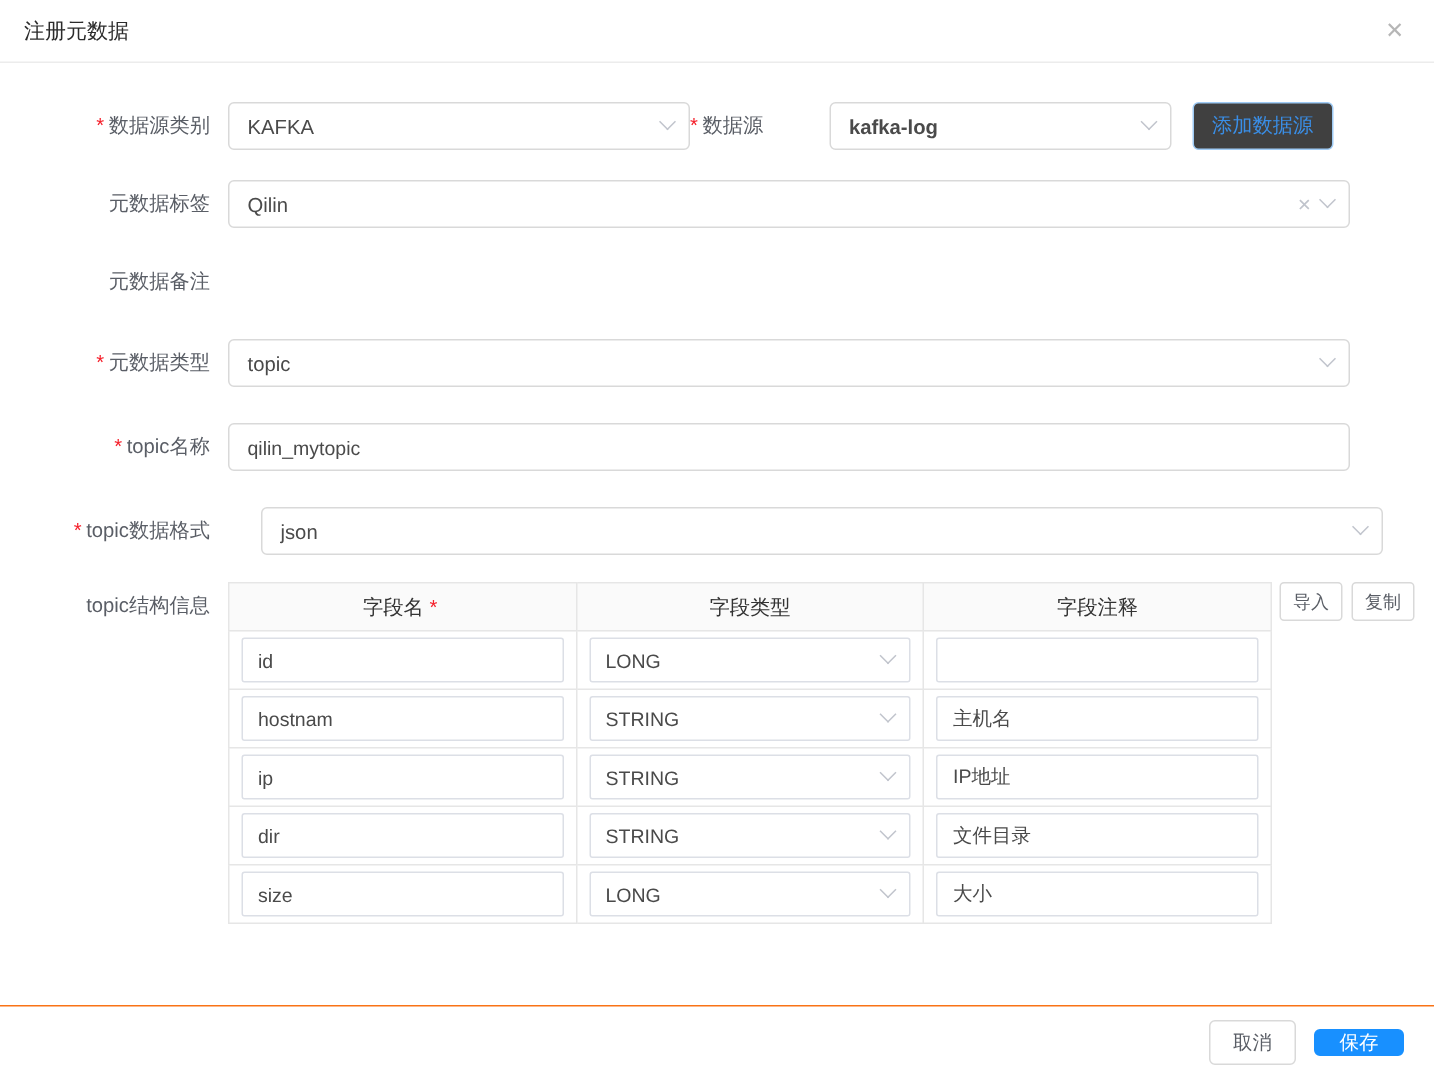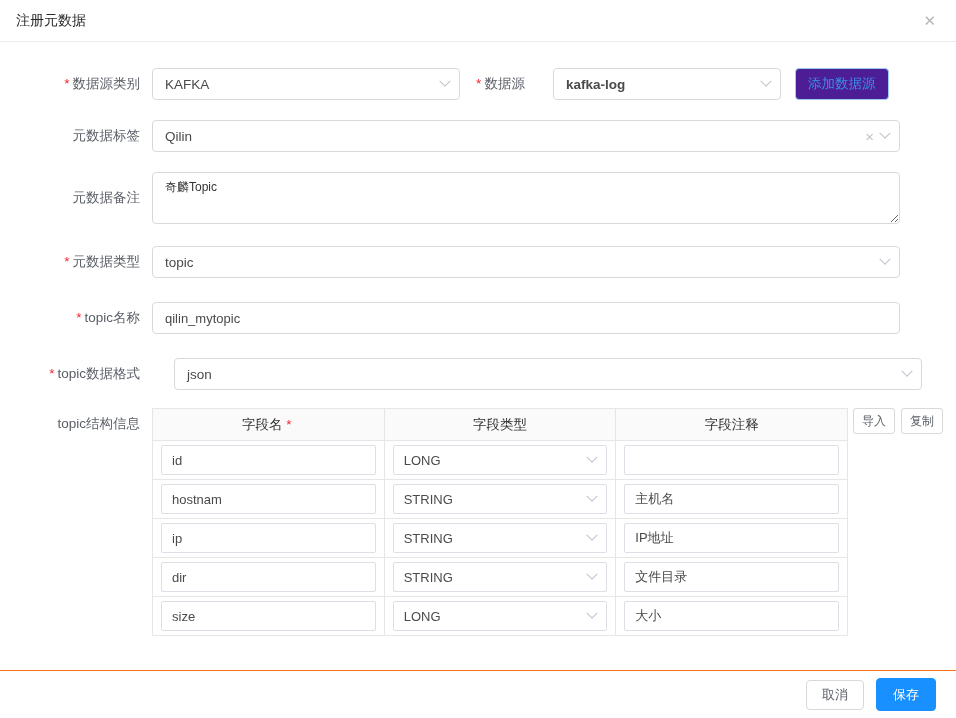--- a/index.html
+++ b/index.html
@@ -50,31 +50,31 @@
     border-right: 1.4px solid #c0c4cc; border-bottom: 1.4px solid #c0c4cc;
     transform: rotate(45deg) translate(-2px, -2px);
   }
   .clear-x { font-size: 15px; color: #c0c4cc; line-height: 1; }
   .text-input { padding: 0 12px; font-size: 13px; color: #4a4a4a; width: 100%; outline: none;
     font-family: "Liberation Sans", "DejaVu Sans", sans-serif; }
 
   .w-full { width: 748px; }
   .w-select1 { width: 308px; }
   .w-select2 { width: 228px; }
-  .label-inline { width: 93px; flex: none; text-align: center; padding-right: 12px;
+  .label-inline { width: 93px; flex: none; text-align: left; padding-right: 12px;
     font-size: 13.5px; color: #5a5e66; line-height: 32px; white-space: nowrap; }
 
   .btn {
     display: inline-flex; align-items: center; justify-content: center;
     border-radius: 4px; cursor: pointer; border: 1px solid #d9d9d9; background: #fff;
     font-family: inherit;
   }
   .btn-add {
     height: 32px; margin-left: 14px; padding: 0 12px;
-    background: #4c1d95; border: 1px solid #9fcbf5; color: #3a8ee6; font-size: 13.5px;
+    background: #404040; border: 1px solid #9fcbf5; color: #3a8ee6; font-size: 13.5px;
   }
 
   
   .remark-area {
     width: 748px; height: 52px; resize: vertical;
     border: 1px solid #d9d9d9; border-radius: 4px;
     padding: 6px 12px; font-size: 12px; color: #333; outline: none;
     font-family: "Liberation Sans", "DejaVu Sans", sans-serif;
   }
 
@@ -103,21 +103,21 @@
 
   
   .dialog-footer {
     height: 48px; flex: none;
     border-top: 1px solid #f97316;
     display: flex; align-items: center; justify-content: flex-end;
     gap: 12px; padding-right: 20px;
   }
   .btn-cancel { height: 30px; padding: 0 15px; font-size: 13px; color: #5a5e66; }
   .btn-save {
-    height: 33px; padding: 0 16px; font-size: 13px;
+    height: 18px; padding: 0 16px; font-size: 13px;
     background: #1890ff; border: 1px solid #1890ff; color: #fff;
   }
 </style>
 </head>
 <body>
 
 <div class="dialog">
 
   <div class="dialog-header">
     <div class="dialog-title">注册元数据</div>
@@ -150,21 +150,20 @@
         <span class="select-value">Qilin</span>
         <span class="icon-group">
           <span class="clear-x">×</span>
           <span class="chevron"></span>
         </span>
       </div>
     </div>
 
     <div class="form-row" style="margin-bottom:22px;">
       <div class="form-label">元数据备注</div>
-      <textarea class="remark-area" style="">奇麟Topic</textarea>
     </div>
 
     <div class="form-row" style="margin-bottom:24px;">
       <div class="form-label">
         <span class="star">*</span><span>元数据类型</span>
       </div>
       <div class="select w-full">
         <span class="select-value">topic</span>
         <span class="chevron"></span>
       </div>

